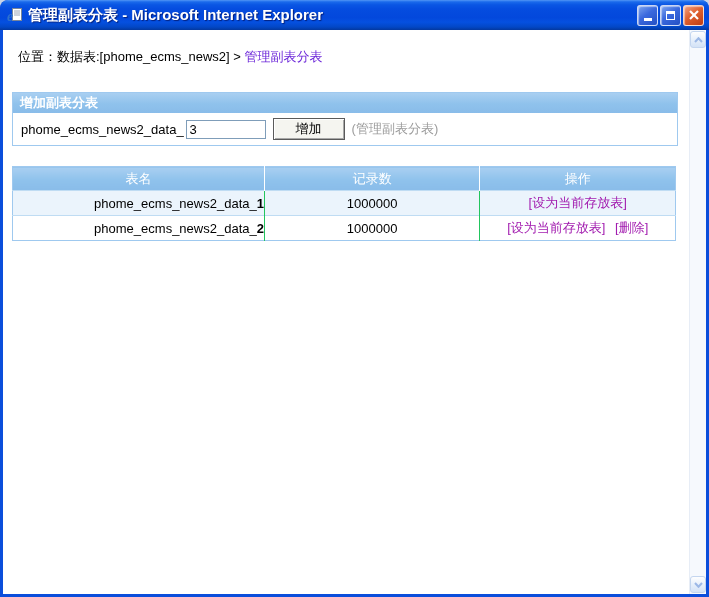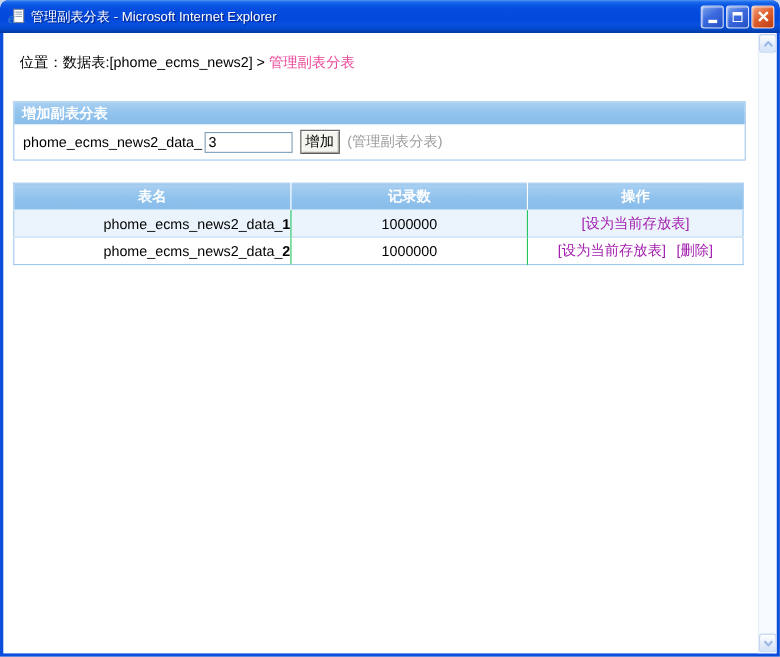--- a/index.html
+++ b/index.html
@@ -20,21 +20,21 @@
     display:flex; align-items:center;
     padding:0 5px 0 7px;
     border-radius:8px 8px 0 0;
     background:linear-gradient(180deg,
       #5C9CF5 0%, #2F7CF0 3%, #1766EA 8%, #0A56E4 16%,
       #054CDF 30%, #0348DC 58%, #0550E0 74%, #0247C6 90%, #03389F 100%);
   }
   .win-icon { width:16px; height:16px; margin-right:5px; flex:0 0 auto; }
   .title-text {
     flex:1 1 auto;
-    color:#fff; font-size:12px; font-weight:normal;
+    color:#fff; font-size:15px; font-weight:bold;
     text-shadow:1px 1px 1px rgba(0,0,60,.6);
     white-space:nowrap; overflow:hidden;
   }
   .controls { display:flex; gap:2px; }
   .ctl {
     width:21px; height:21px;
     border:1px solid rgba(255,255,255,.75);
     border-radius:3px;
     display:flex; align-items:center; justify-content:center;
     padding:0; cursor:pointer;
@@ -56,21 +56,21 @@
     background:#fff; overflow:hidden;
   }
   .page { position:absolute; left:0; top:0; right:17px; bottom:0; }
 
   
   .breadcrumb {
     margin:18px 0 0 15px;
     font-size:13px; color:#000;
     white-space:nowrap;
   }
-  .navlink { color:#ec4899; text-decoration:none; cursor:pointer; }
+  .navlink { color:#6d28d9; text-decoration:none; cursor:pointer; }
 
   
   .panel {
     margin:26px 11px 0 9px;
     border:1px solid #9FC9EF;
     background:#fff;
   }
   .panel-header {
     height:20px; line-height:20px;
     padding-left:7px;
@@ -87,42 +87,42 @@
   .num-input {
     width:80px; height:19px;
     margin-left:2px;
     border:1px solid #7F9DB9;
     font-family:"Liberation Sans",sans-serif;
     font-size:13px; padding:1px 3px;
     color:#000;
   }
   .xp-button {
     margin-left:7px;
-    height:22px; padding:0 4px;
+    height:22px; padding:0 22px;
     font-family:"Liberation Sans",sans-serif;
     font-size:13px; color:#000;
     background:#F5F5F0;
     border:1px solid #5A5A5A;
     box-shadow:inset 1px 1px 0 #FFFFFF, inset -1px -1px 0 #A8A8A8;
     cursor:pointer;
   }
   .hint { margin-left:7px; color:#9C9C9C; font-size:13px; white-space:nowrap; }
 
   
   .data-table {
     margin:20px 11px 0 9px;
     width:664px;
     border-collapse:collapse;
     border:1px solid #9FC9EF;
     font-size:13px;
   }
   .data-table th {
     height:24px;
     background:linear-gradient(180deg,#A9CFF1 0%,#8FC2EC 55%,#89BCE9 100%);
-    color:#fff; font-weight:bold; text-align:center;
+    color:#fff; font-weight:normal; text-align:center;
     border-left:1px solid #fff;
     margin-top:35px;
   }
   .data-table th:first-child { border-left:none; }
   .data-table td {
     height:25px;
     border-top:1px solid #BFDCF3;
     border-left:1px solid #22c55e;
     color:#000;
   }

